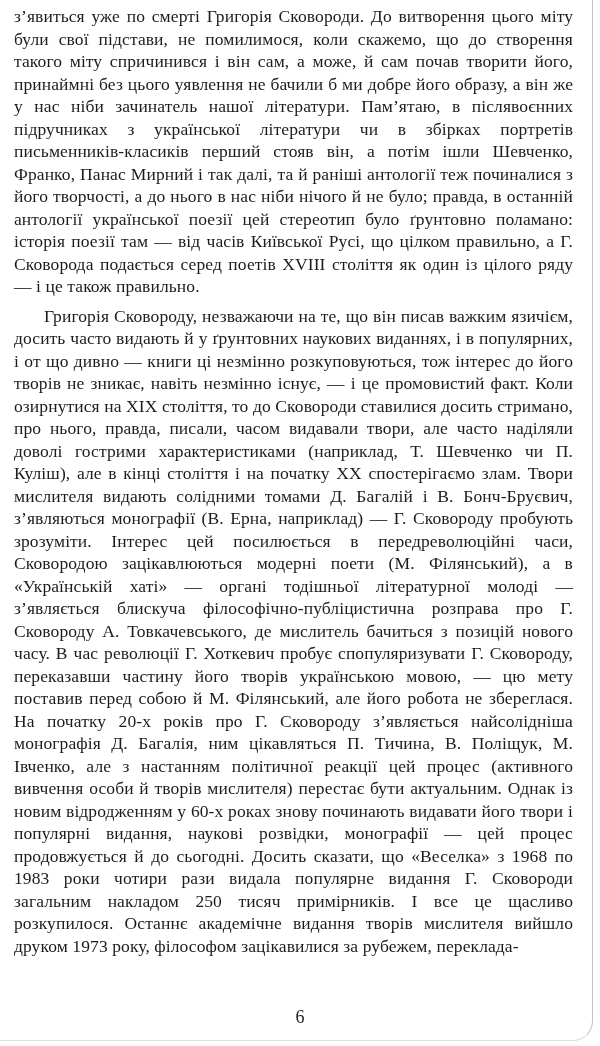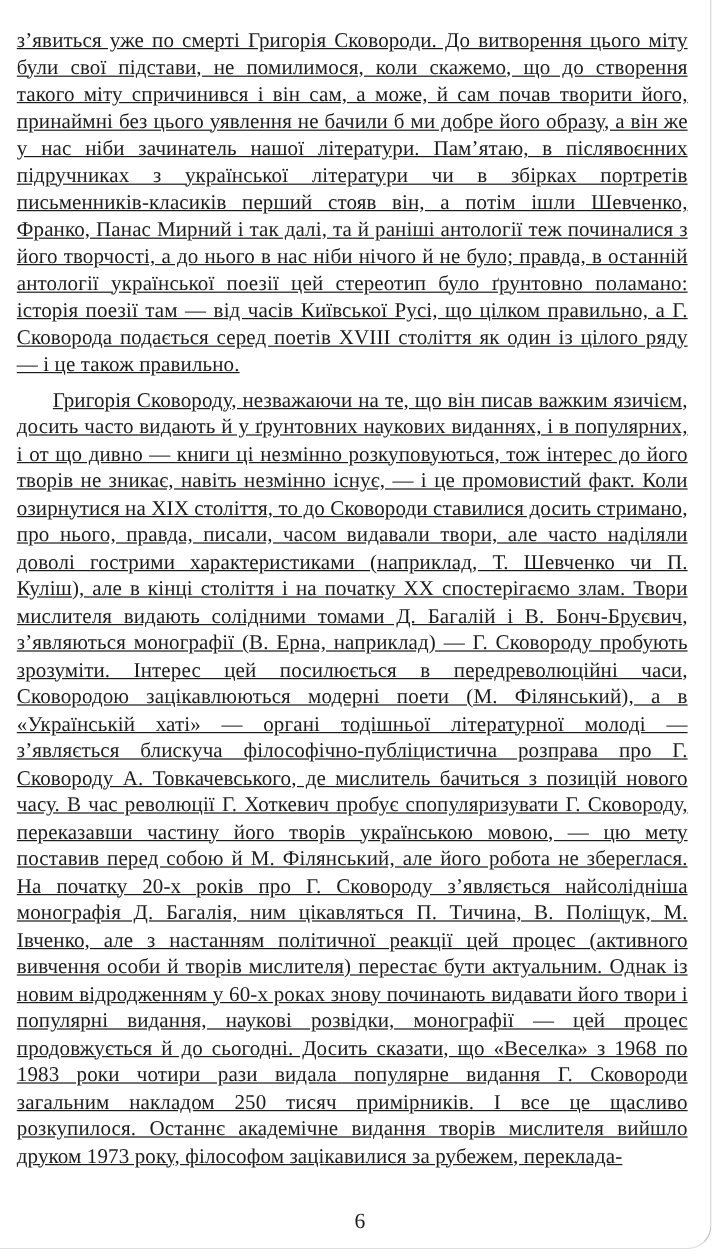--- a/index.html
+++ b/index.html
@@ -12,28 +12,27 @@
     width: 600px;
     height: 1046px;
     background: #ffffff;
     overflow: hidden;
     font-family: "Liberation Serif", "DejaVu Serif", serif;
     color: #1c1c1c;
     box-sizing: border-box;
   }
   .text-block {
     position: absolute;
-    top: 22px;
+    top: 5px;
     left: 14px;
     right: 27px;
     text-align: justify;
     font-size: 17.5px;
     line-height: 22.5px;
     letter-spacing: 0.1px;
-    text-decoration: underline;
   }
   .para {
     margin: 0;
     text-align: justify;
   }
   .para + .para {
     margin-top: 7px;
   }
   .para.indent {
     text-indent: 30px;

